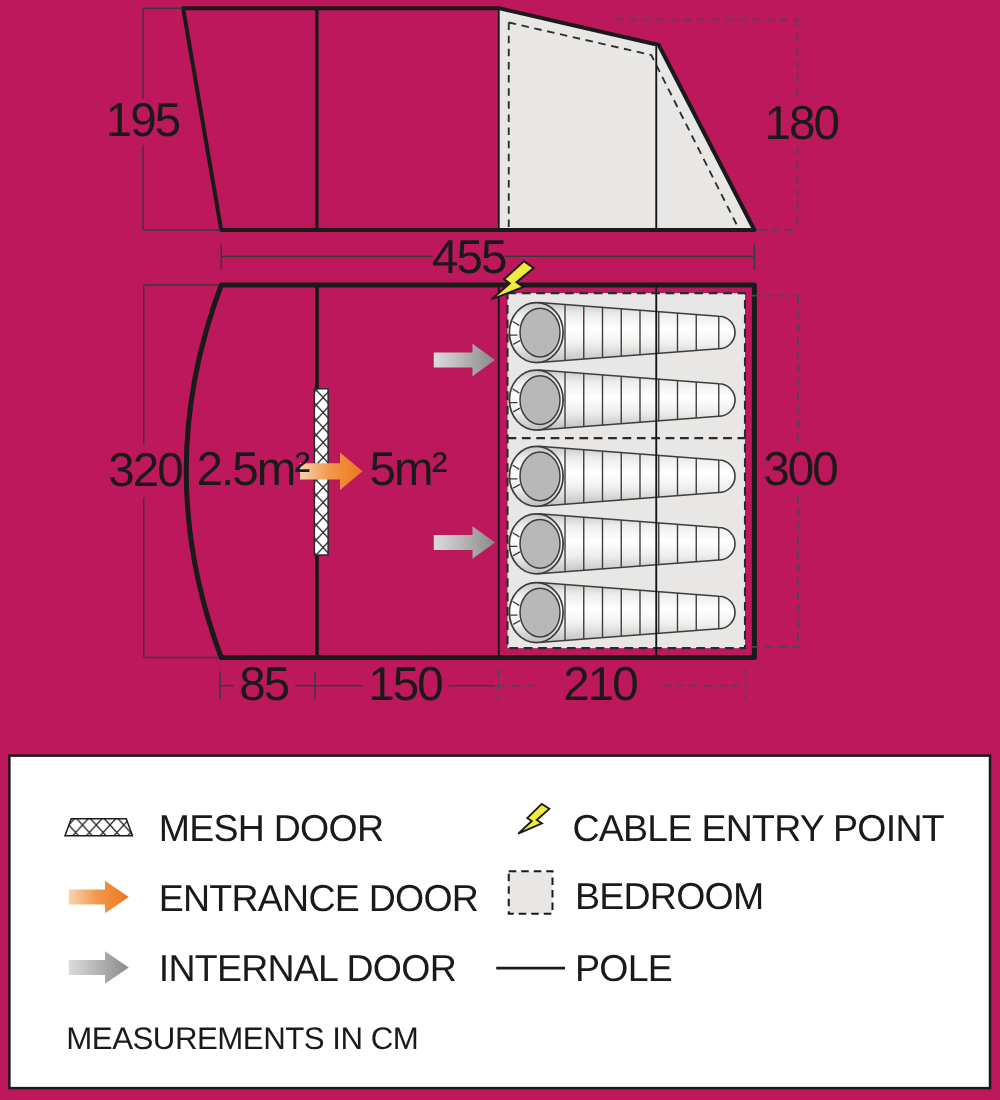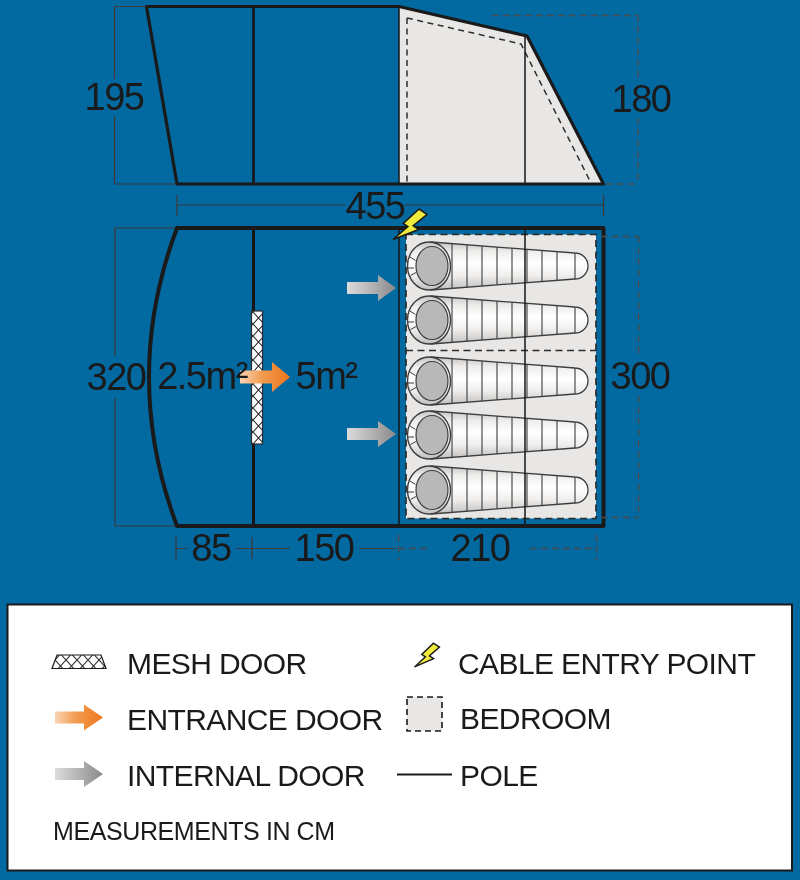--- a/index.html
+++ b/index.html
@@ -1,16 +1,16 @@
 <!DOCTYPE html>
 <html><head>
 <meta charset="utf-8">
 <style>
   html,body{margin:0;padding:0;background:#ffffff;}
-  #stage{position:relative;width:800px;height:880px;background:#0369a1;overflow:hidden;text-align:center;}
+  #stage{position:relative;width:800px;height:880px;background:#be185d;overflow:hidden;text-align:center;}
   svg{display:block;}
   .dim{font-family:"Liberation Sans",sans-serif;font-size:38px;letter-spacing:-1.5px;fill:#1a1a1a;}
   .leg{font-family:"Liberation Sans",sans-serif;font-size:30px;letter-spacing:-0.6px;fill:#1a1a1a;}
   .note{font-family:"Liberation Sans",sans-serif;font-size:25px;letter-spacing:-0.4px;fill:#1a1a1a;}
 </style>
 </head>
 <body>
 
 <div id="stage">
 <svg width="800" height="880" viewBox="0 0 800 880">

